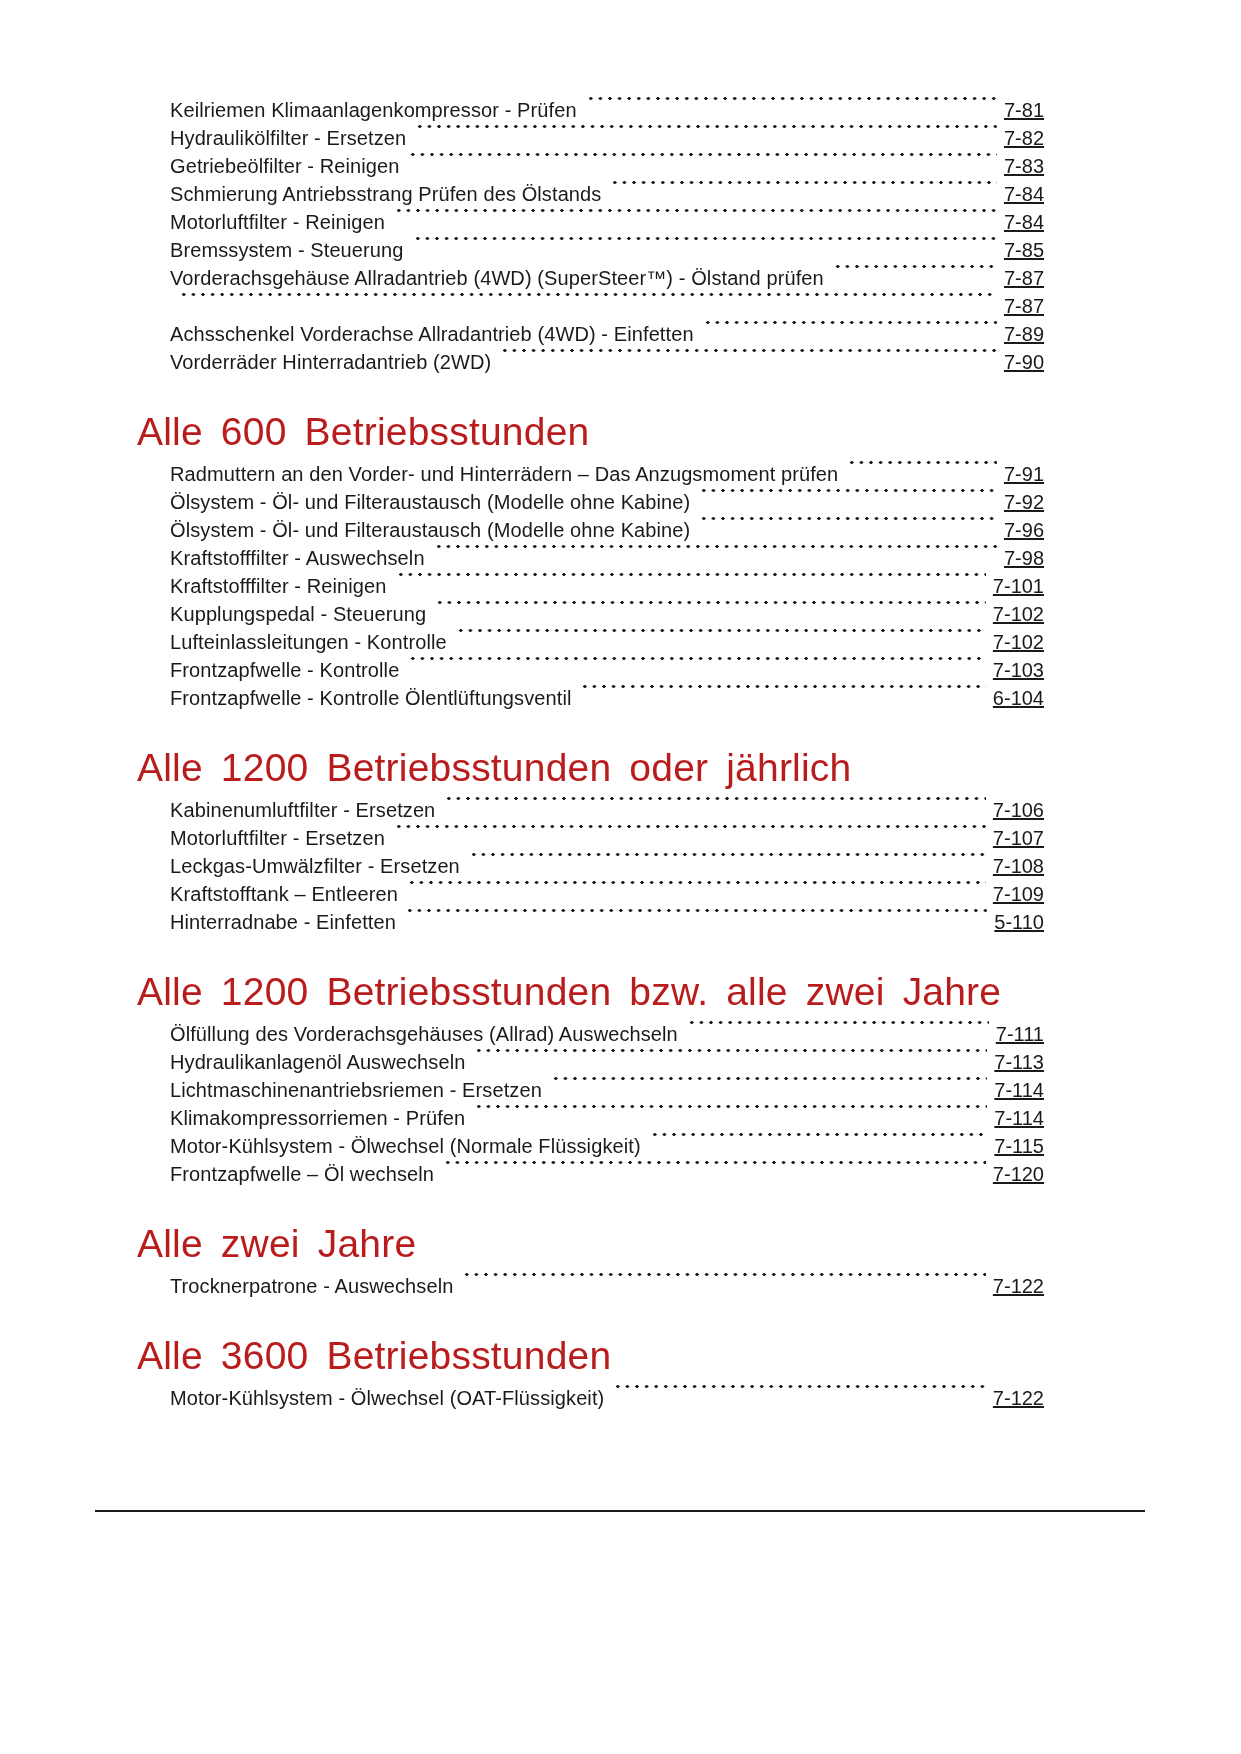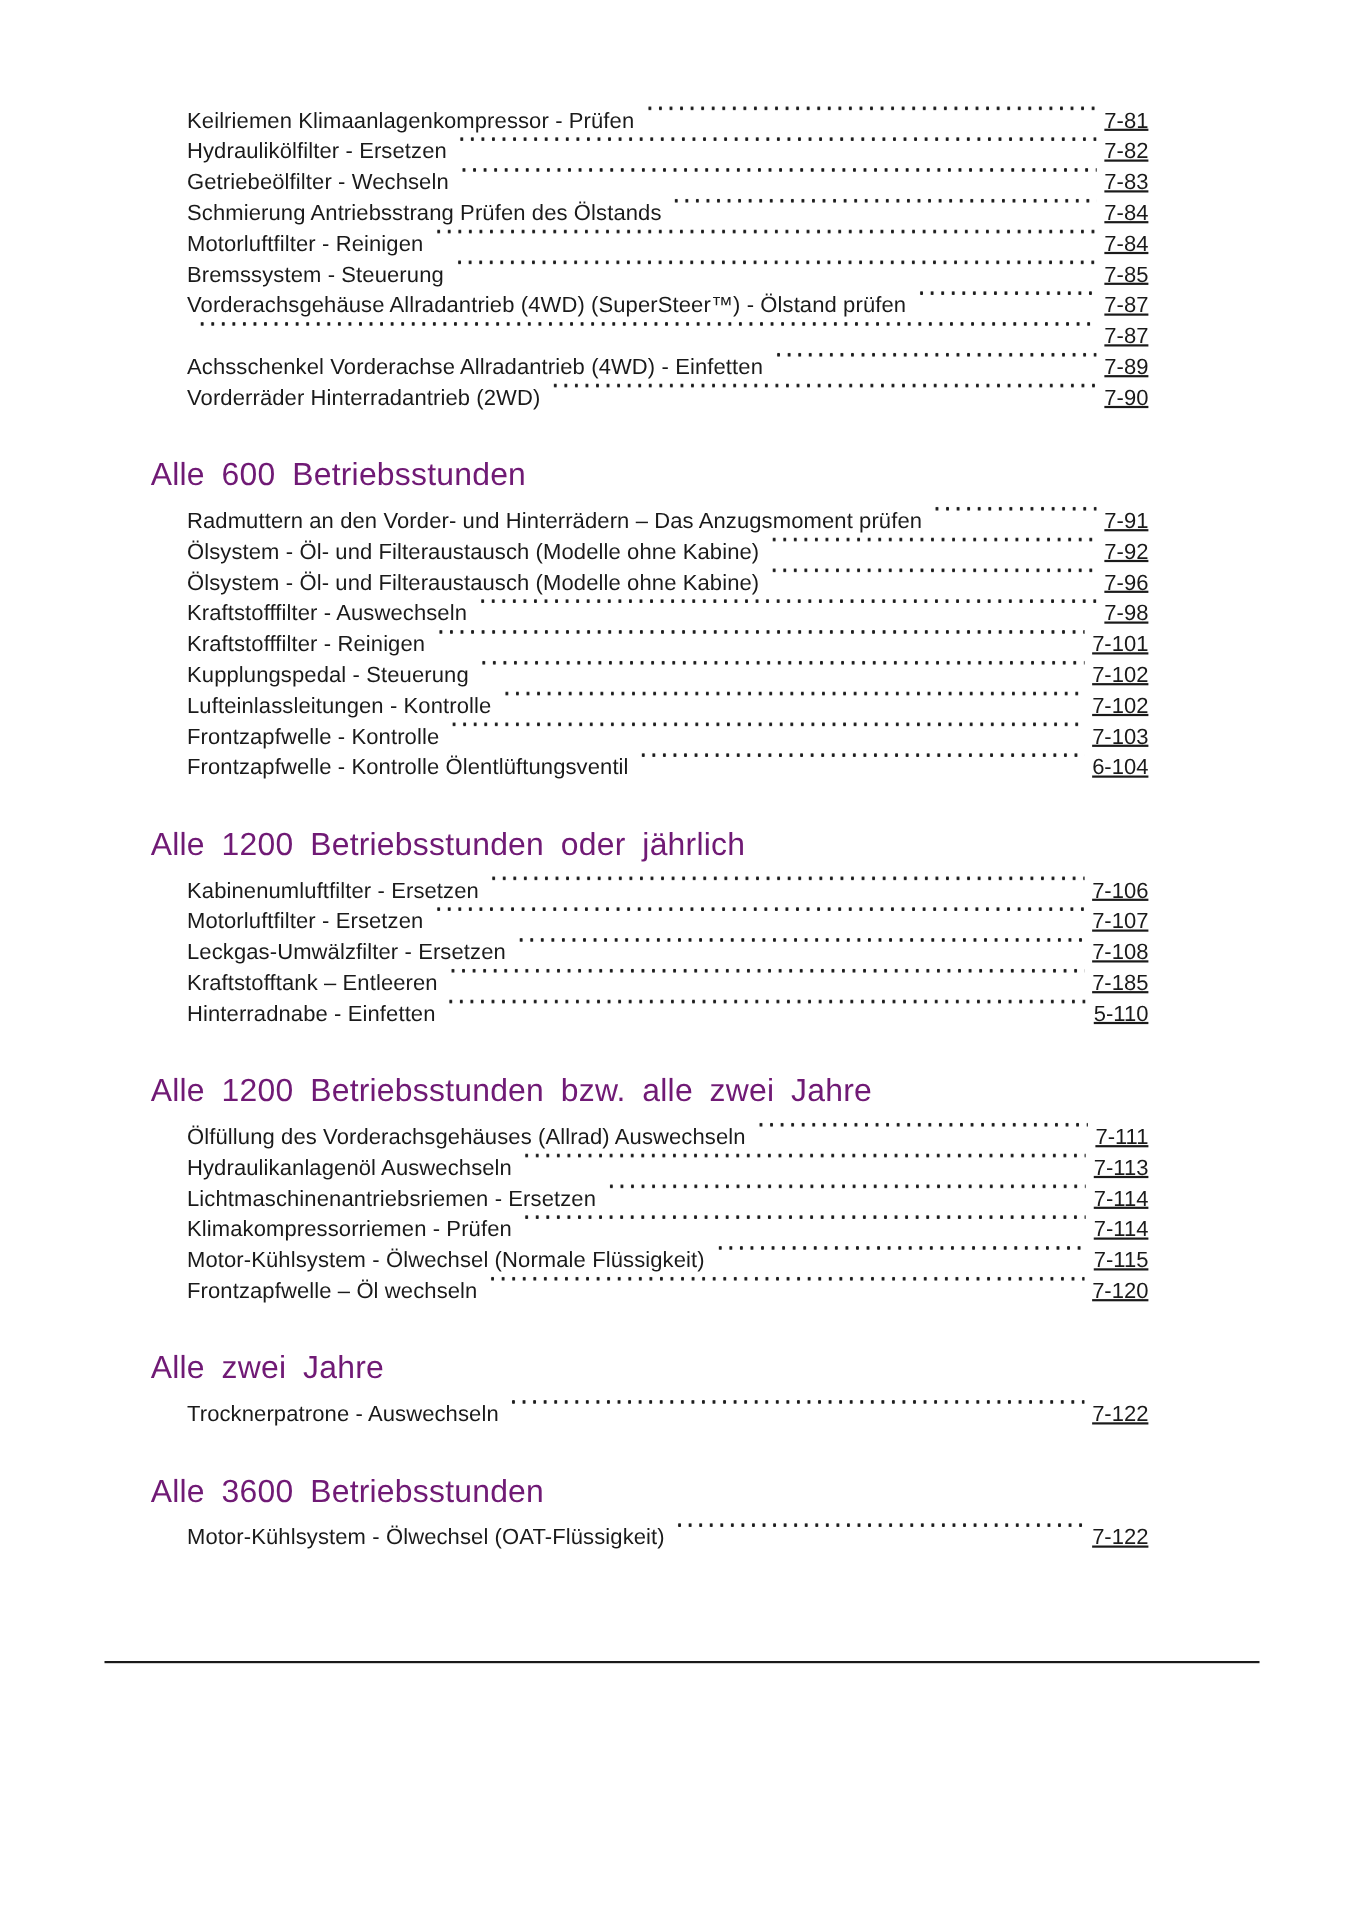--- a/index.html
+++ b/index.html
@@ -23,27 +23,27 @@
     top: 96px;
     width: 907px;
   }
   .toc-section {
     margin-top: 38px;
   }
   .toc-section:first-child {
     margin-top: 0;
   }
   .section-title {
-    font-size: 29px;
+    font-size: 39px;
     font-weight: 400;
     line-height: 36px;
     margin: 0 0 10px 0;
     word-spacing: 7px;
     letter-spacing: 0.2px;
-    color: #701a75;
+    color: #b91c1c;
   }
   .section-items {
     padding-left: 33px;
   }
   .toc-row {
     display: flex;
     align-items: flex-start;
     font-size: 20px;
     line-height: 28px;
     height: 28px;
@@ -96,21 +96,21 @@
     <span class="toc-page">7-81</span>
   </div>
 
   <div class="toc-row">
     <span class="toc-label">Hydraulikölfilter - Ersetzen</span>
     <span class="toc-dots"></span>
     <span class="toc-page">7-82</span>
   </div>
 
   <div class="toc-row">
-    <span class="toc-label">Getriebeölfilter - Wechseln</span>
+    <span class="toc-label">Getriebeölfilter - Reinigen</span>
     <span class="toc-dots"></span>
     <span class="toc-page">7-83</span>
   </div>
 
   <div class="toc-row">
     <span class="toc-label">Schmierung Antriebsstrang Prüfen des Ölstands</span>
     <span class="toc-dots"></span>
     <span class="toc-page">7-84</span>
   </div>
 
@@ -228,21 +228,21 @@
 
   <div class="toc-row">
     <span class="toc-label">Leckgas-Umwälzfilter - Ersetzen</span>
     <span class="toc-dots"></span>
     <span class="toc-page">7-108</span>
   </div>
 
   <div class="toc-row">
     <span class="toc-label">Kraftstofftank – Entleeren</span>
     <span class="toc-dots"></span>
-    <span class="toc-page">7-185</span>
+    <span class="toc-page">7-109</span>
   </div>
 
   <div class="toc-row">
     <span class="toc-label">Hinterradnabe - Einfetten</span>
     <span class="toc-dots"></span>
     <span class="toc-page">5-110</span>
   </div>
 </div>
   </section>
 

